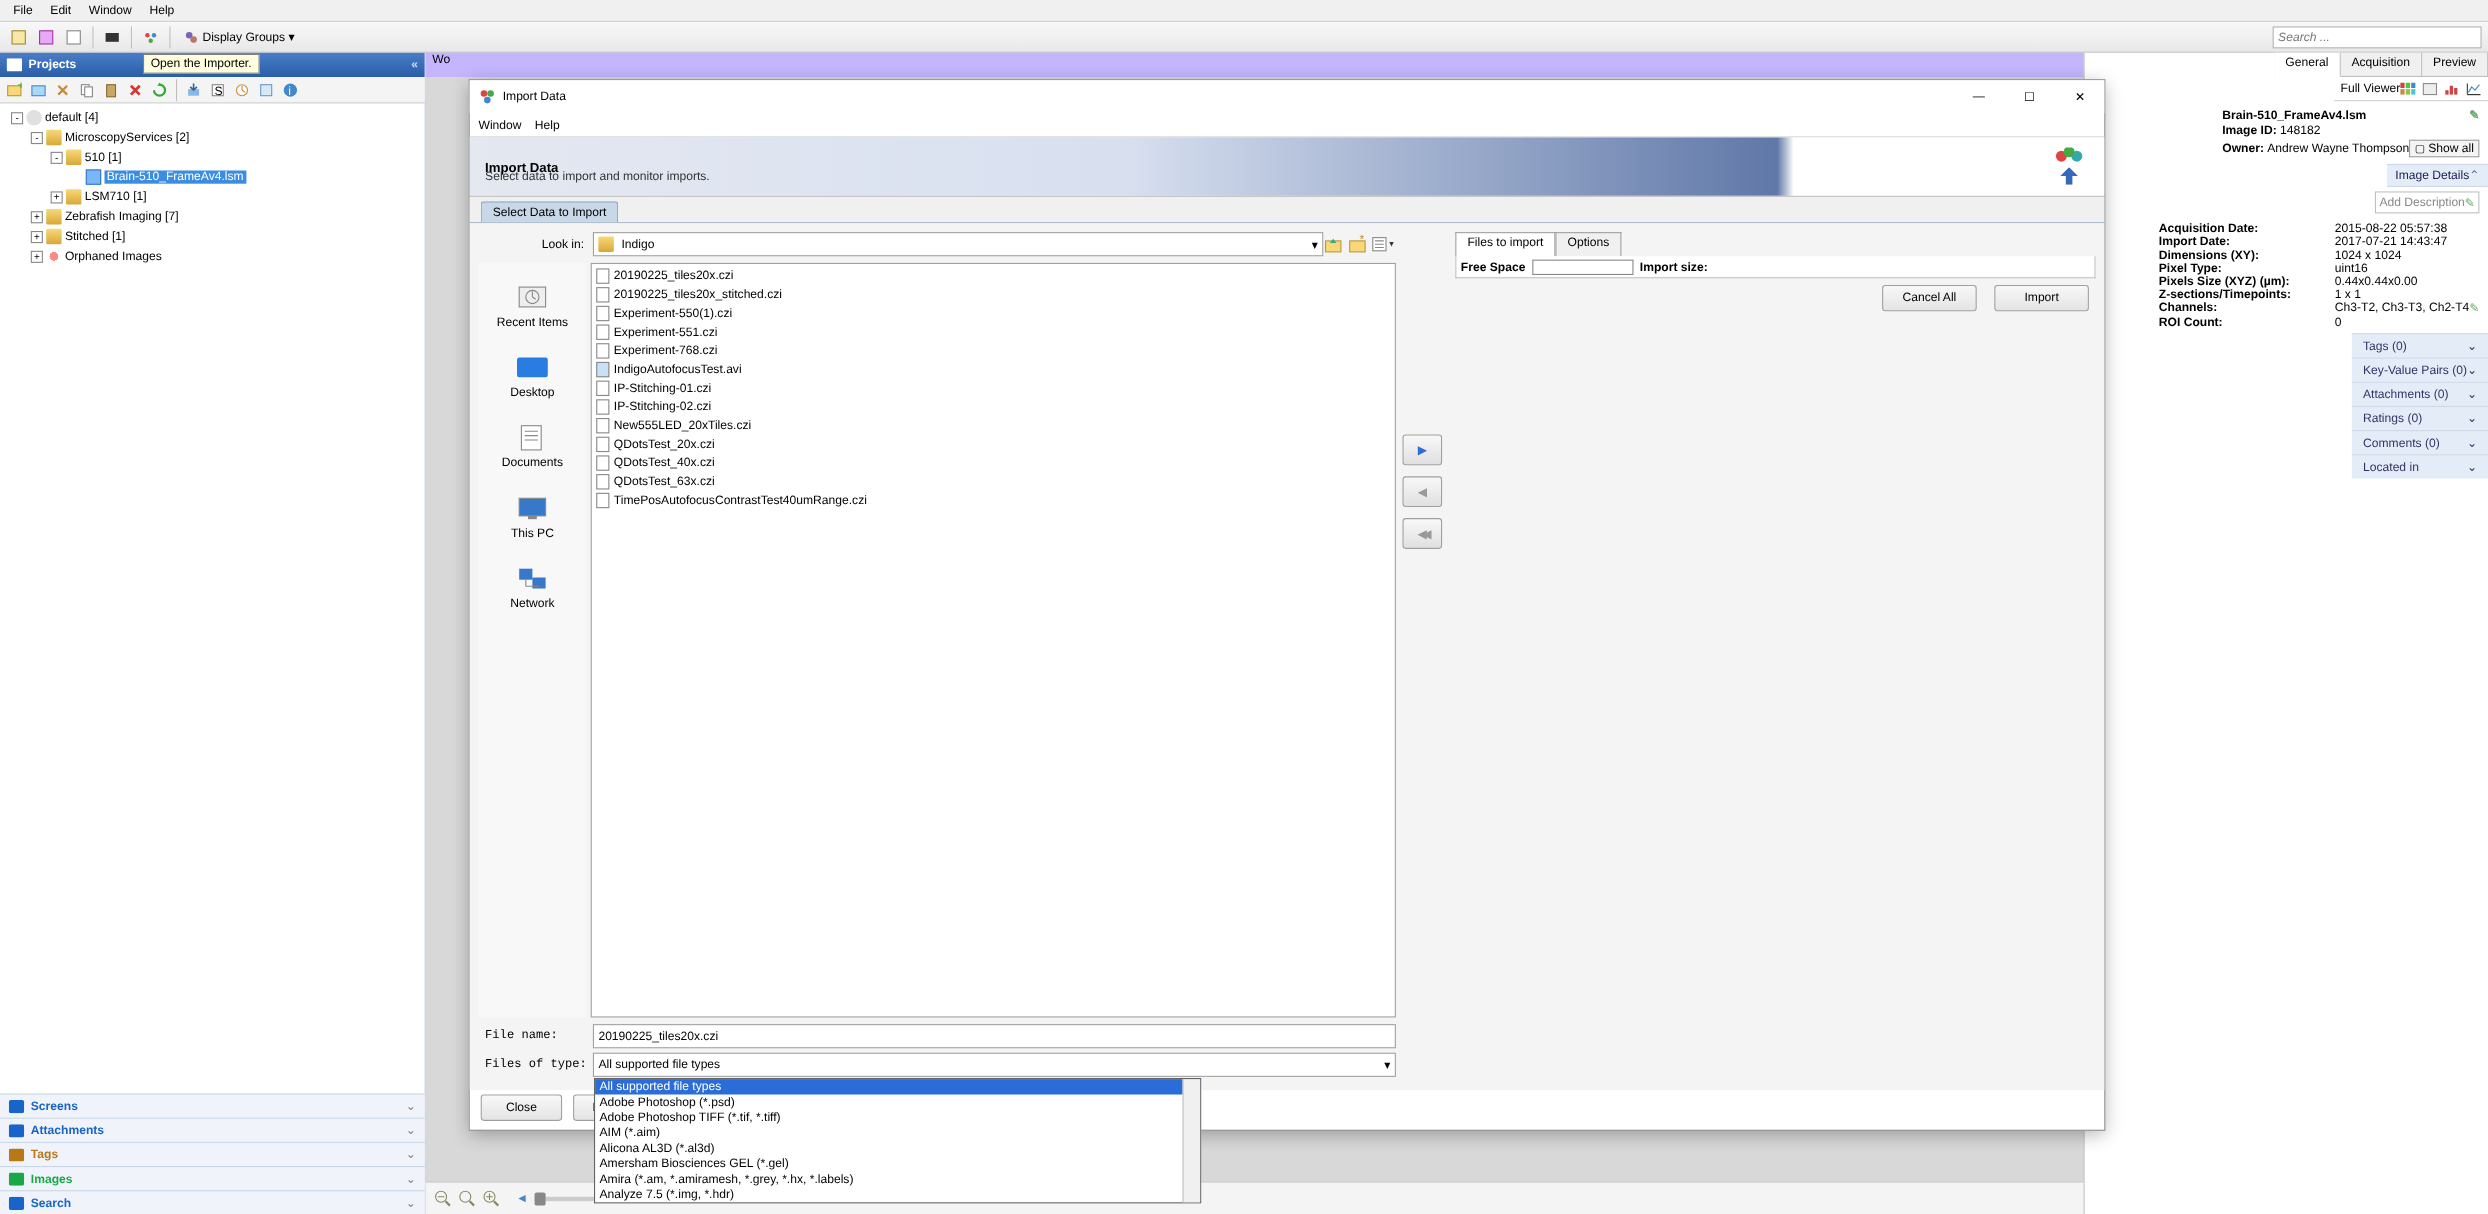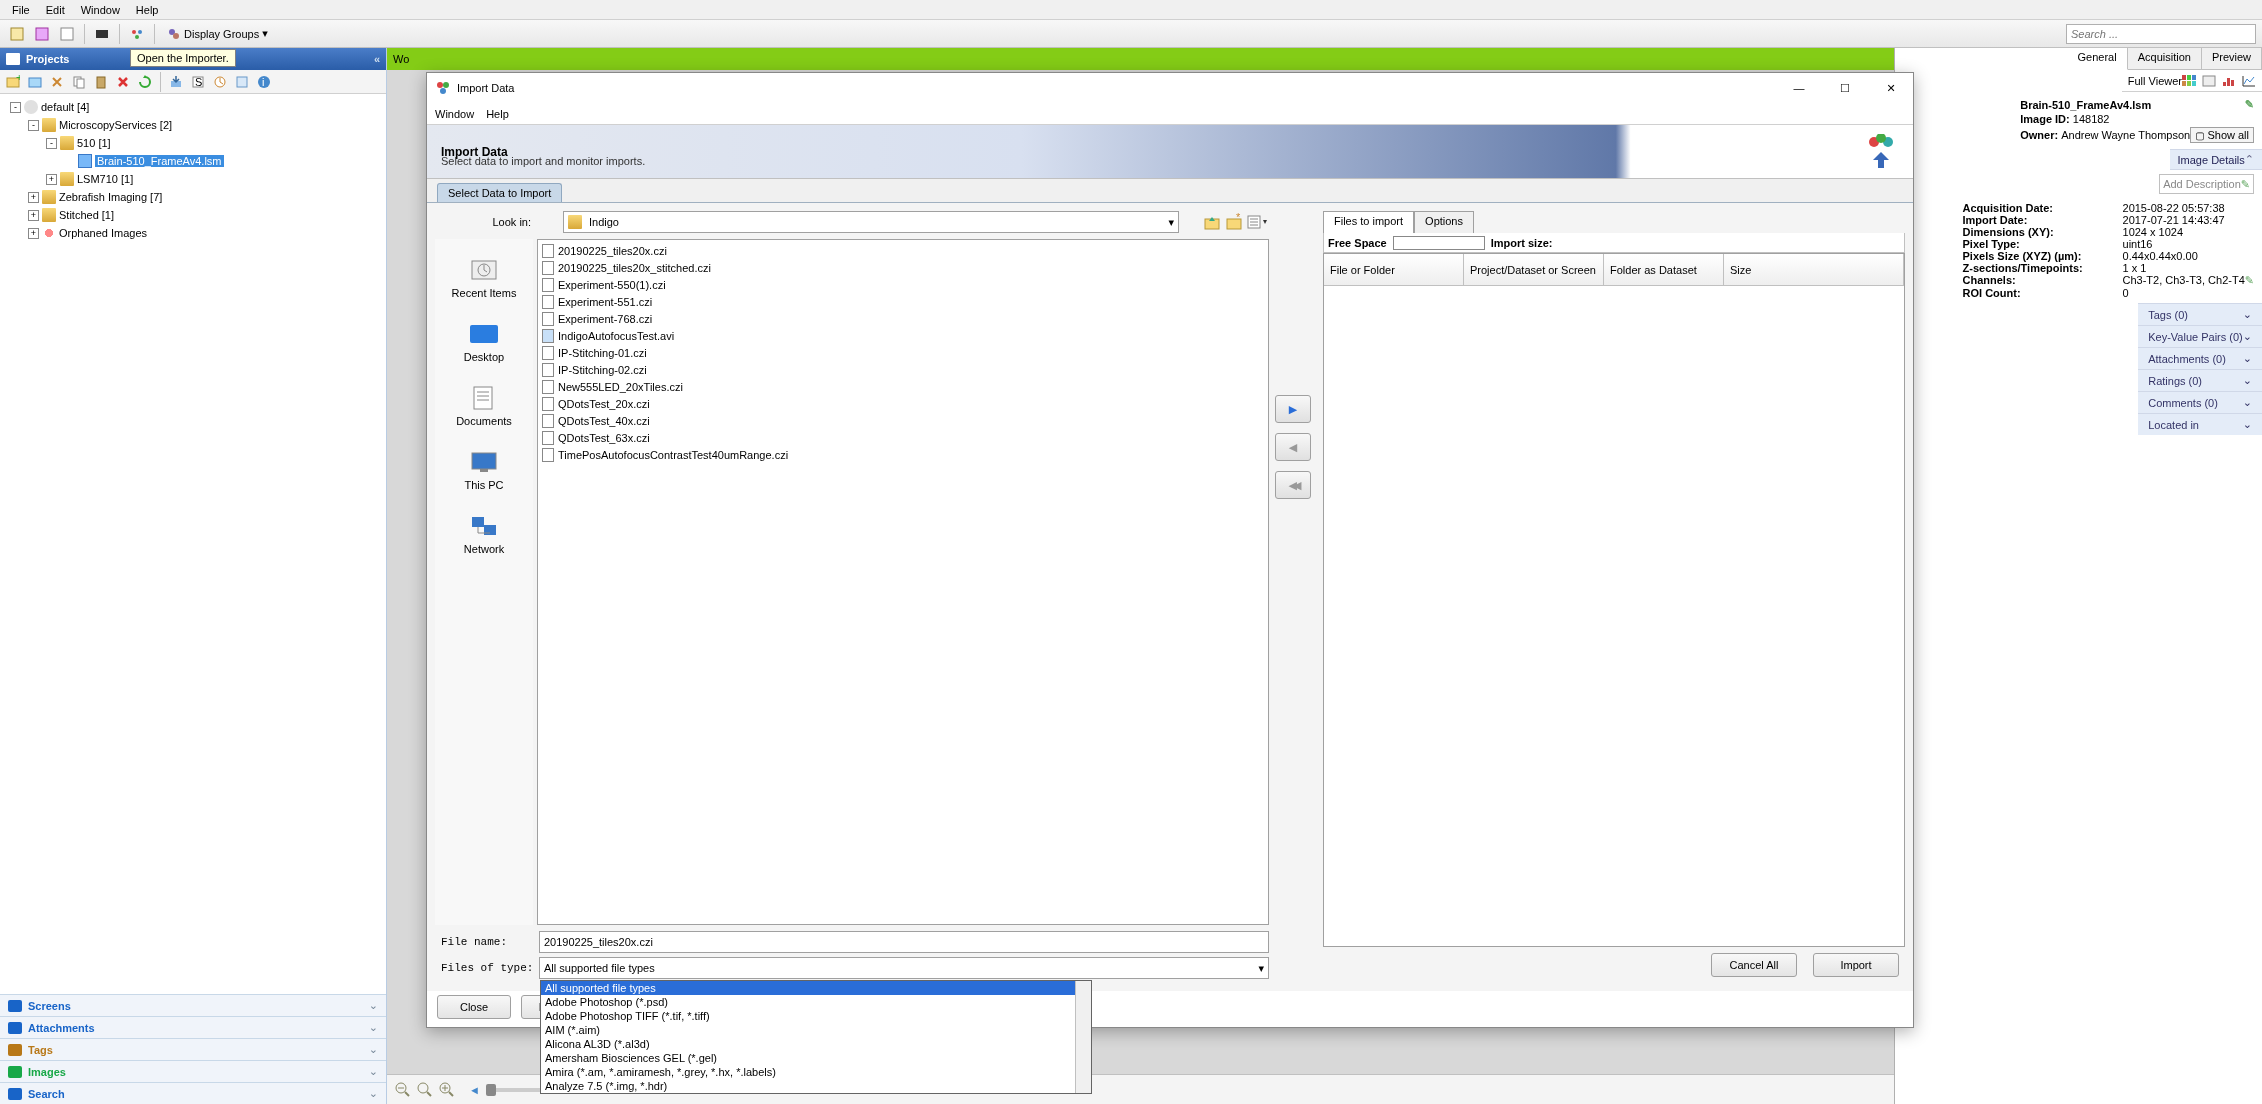--- a/index.html
+++ b/index.html
@@ -32,21 +32,21 @@
 .user-icon { background: #e0e0e0; border-radius: 50%; }
 .img-icon { background: #78b8f8; border: 1px solid #3878c8; }
 .dot-icon { background: radial-gradient(circle, #f88 40%, transparent 41%); }
 
 .bottom-panels { }
 .panel-collapsed { height: 22px; background: #f0f4fa; display: flex; align-items: center; padding: 0 8px; border-top: 1px solid #c8d8e8; cursor: default; }
 .panel-collapsed .chev { margin-left: auto; color: #789; }
 
 
 .center-area { flex: 1; background: #d8d8d8; display: flex; flex-direction: column; position: relative; }
-.center-top { height: 22px; background: #84cc16; padding: 0 6px; display: flex; align-items: center; }
+.center-top { height: 22px; background: #c4b5fd; padding: 0 6px; display: flex; align-items: flex-start; }
 .center-bottom { margin-top: auto; height: 30px; background: #f4f4f4; display: flex; align-items: center; padding: 0 8px; gap: 6px; border-top: 1px solid #c0c0c0; }
 
 
 .right-panel { width: 368px; background: #fff; border-left: 1px solid #b0b0b0; display: flex; flex-direction: column; align-items: flex-end; }
 .right-tabs { height: 22px; display: flex; background: #f0f0f0; border-bottom: 1px solid #c0c0c0; }
 .right-tabs .tab { padding: 3px 10px; border-right: 1px solid #c0c0c0; }
 .right-tabs .tab.active { background: #fff; border-bottom: 1px solid #fff; margin-bottom: -1px; }
 .viewer-bar { height: 22px; display: flex; align-items: center; padding: 0 6px; border-bottom: 1px solid #d0d0d0; font-size: 11px; }
 .viewer-bar .icons { margin-left: auto; display: flex; gap: 6px; }
 .info-block { padding: 6px 8px; }
@@ -73,21 +73,21 @@
 .dialog-banner { height: 54px; background: linear-gradient(90deg, #e4e8f0 0%, #d8e0f0 40%, #6078a8 80%, #fff 81%); padding: 6px 14px; display: flex; align-items: center; border-bottom: 1px solid #c0c0c0; position: relative; }
 .dialog-banner .bt { font-weight: bold; font-size: 12px; }
 .dialog-banner .bs { position: absolute; top: 30px; left: 14px; font-size: 11px; color: #333; }
 .dialog-banner .logo { margin-left: auto; width: 36px; height: 36px; display: flex; flex-direction: column; align-items: center; gap: 2px; }
 .dialog-tabline { height: 24px; display: flex; align-items: flex-end; padding-left: 10px; background: #f0f0f0; border-bottom: 1px solid #a0b0c0; }
 .dialog-tabline .dtab { background: #c8d8e8; border: 1px solid #90a8c0; border-bottom: none; padding: 3px 10px; border-radius: 3px 3px 0 0; }
 .dialog-body { flex: 1; display: flex; background: #f4f4f4; padding: 8px; gap: 6px; }
 
 
 .file-browser { width: 834px; display: flex; flex-direction: column; }
-.lookin-row { display: flex; align-items: center; gap: 24px; margin-bottom: 6px; }
+.lookin-row { display: flex; align-items: center; gap: 0; margin-bottom: 6px; }
 .lookin-label { width: 104px; text-align: right; padding-right: 8px; }
 .lookin-combo { flex: 1; height: 22px; border: 1px solid #a0a0a0; background: #fff; display: flex; align-items: center; padding: 0 4px; gap: 4px; position: relative; }
 .lookin-combo .arrow { margin-left: auto; }
 .lookin-tools { display: flex; gap: 4px; }
 .browser-main { flex: 1; display: flex; gap: 4px; }
 .places { width: 98px; background: #f8f8f8; display: flex; flex-direction: column; align-items: center; gap: 22px; padding-top: 18px; }
 .place { display: flex; flex-direction: column; align-items: center; gap: 4px; cursor: default; }
 .filelist { flex: 1; background: #fff; border: 1px solid #a0a0a0; padding: 2px; overflow: auto; }
 .file-row { display: flex; align-items: center; height: 17px; gap: 4px; padding-left: 2px; }
 .file-row .ficon { width: 12px; height: 14px; border: 1px solid #888; background: #fff; }
@@ -712,28 +712,20 @@
       <div class="queue">
         <div class="queue-tabs">
           <div class="qtab">Files to import</div>
           <div class="qtab inactive">Options</div>
         </div>
         <div class="queue-bar">
           <b>Free Space</b>
           <div class="fs-box"></div>
           <b>Import size:</b>
         </div>
-        <div class="queue-table">
-          <div class="qhead">
-            <div style="width:140px">File or Folder</div>
-            <div style="width:140px">Project/Dataset or Screen</div>
-            <div style="width:120px">Folder as Dataset</div>
-            <div style="flex:1">Size</div>
-          </div>
-        </div>
         <div class="queue-actions">
           <div class="qbtn">Cancel All</div>
           <div class="qbtn">Import</div>
         </div>
       </div>
     </div>
     <div class="dlg-footer">
       <div class="fbtn">Close</div>
       <div class="fbtn">Refresh</div>
     </div>

